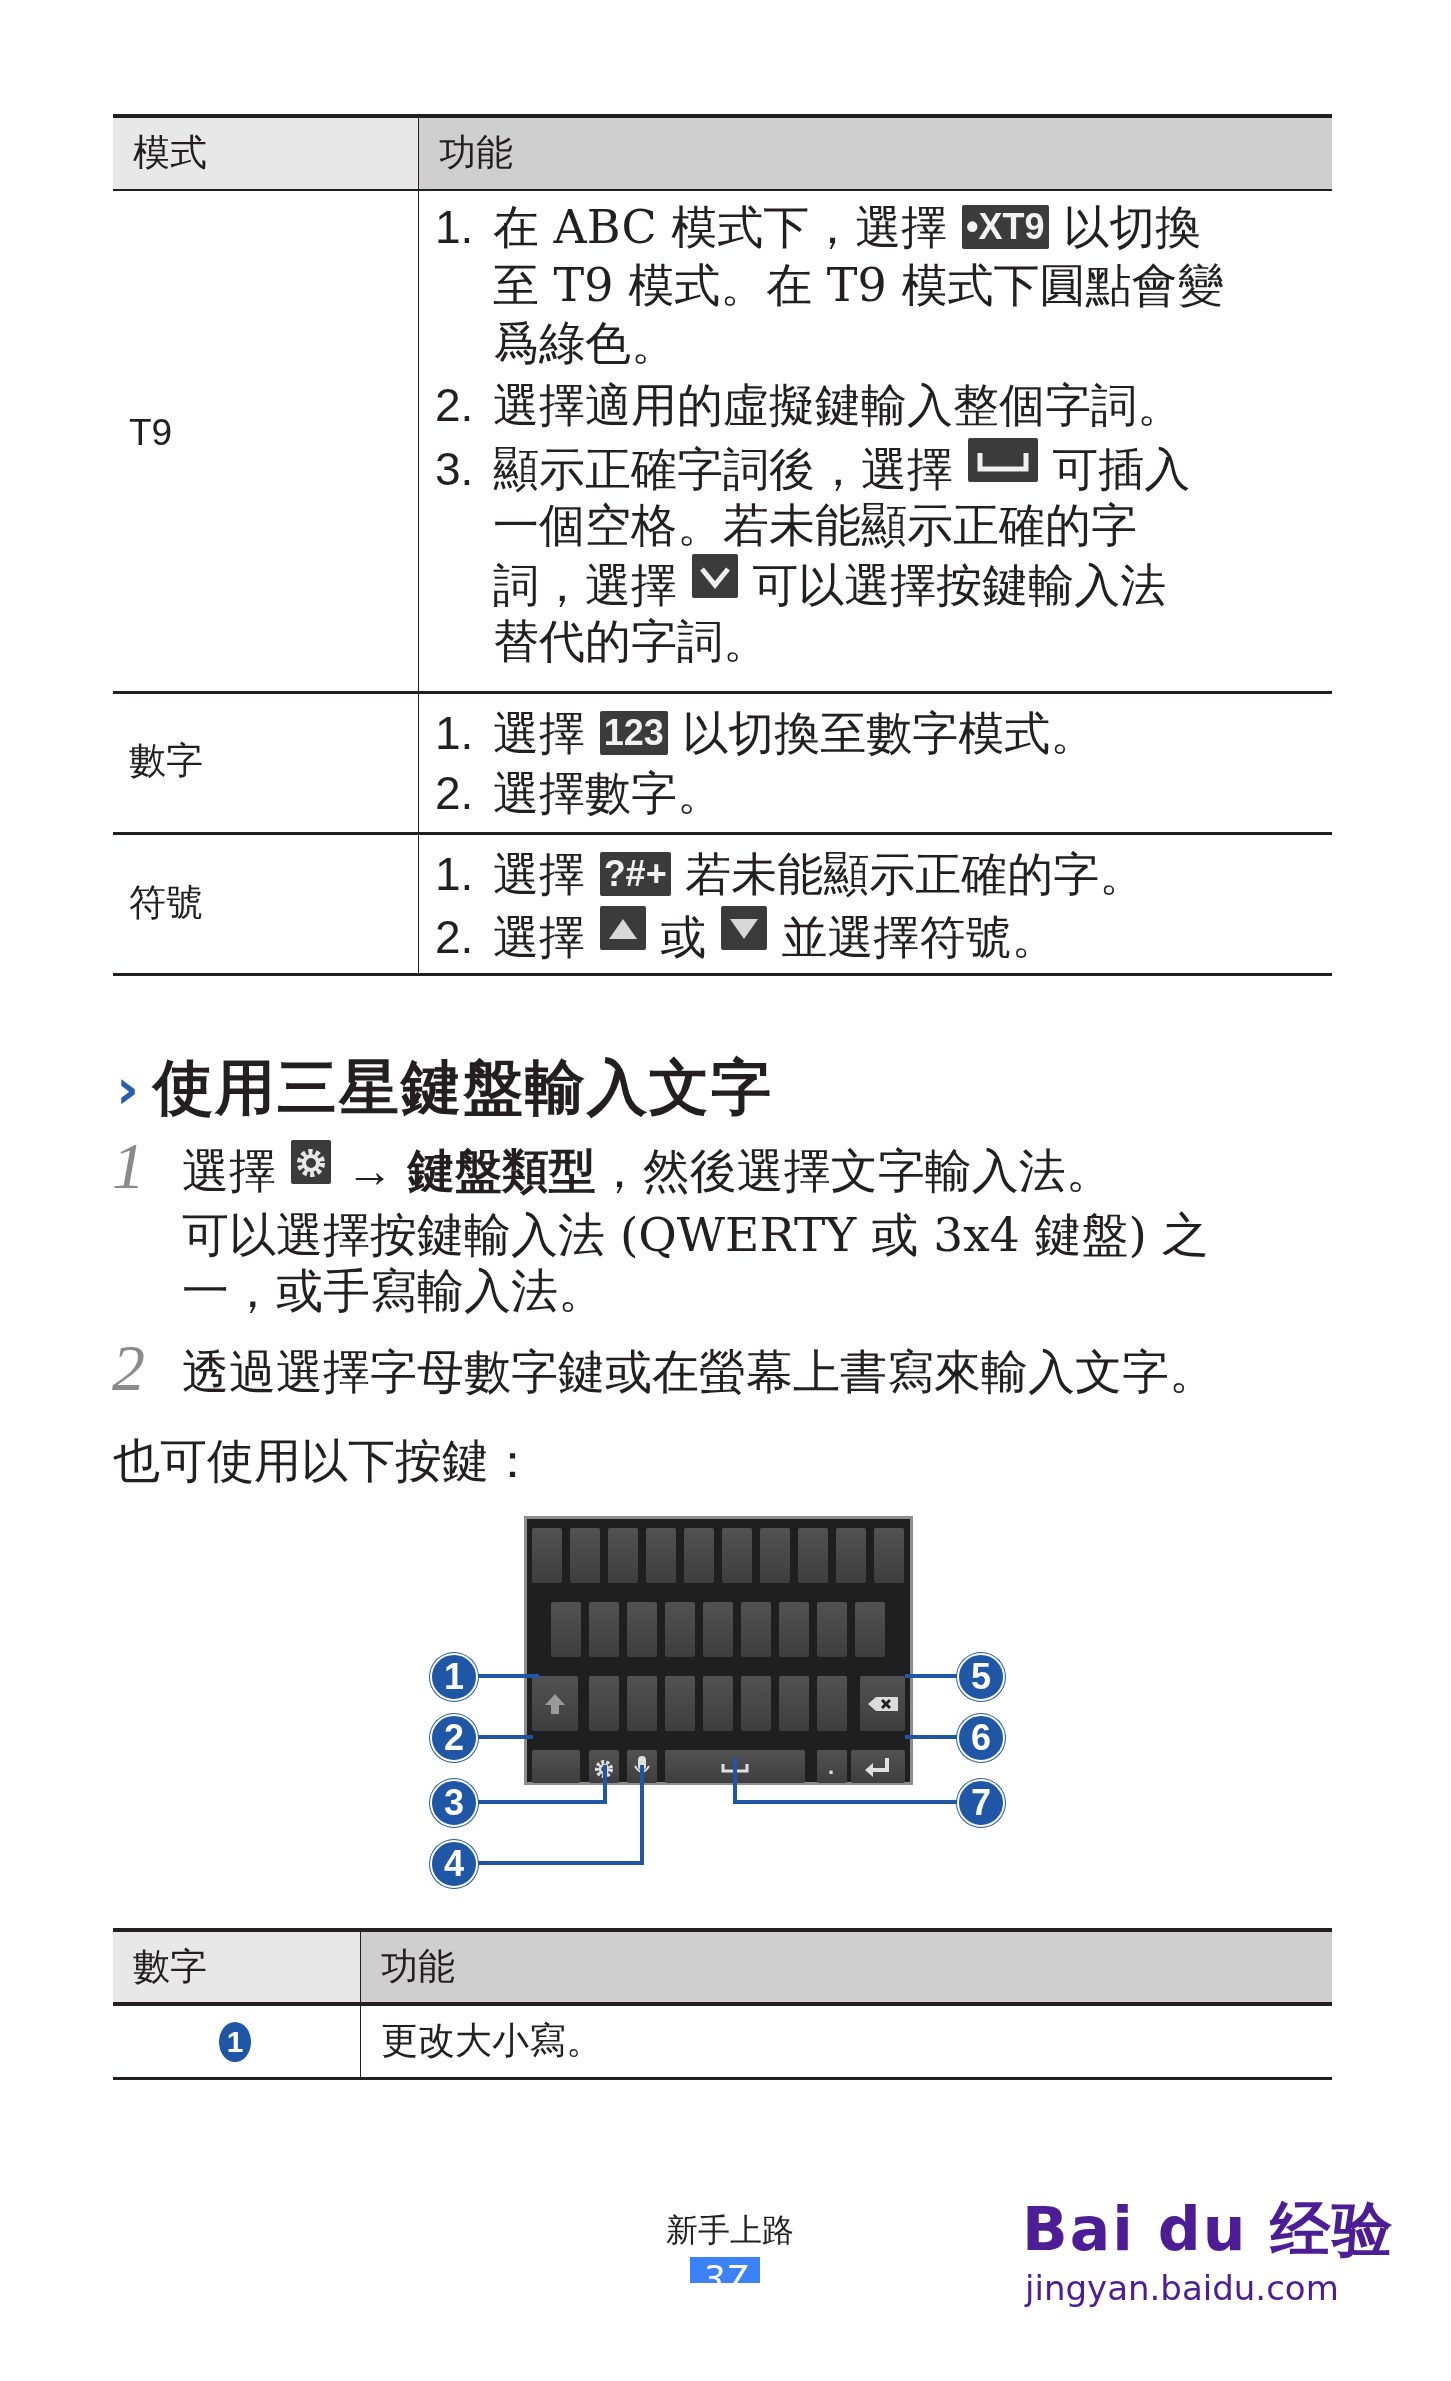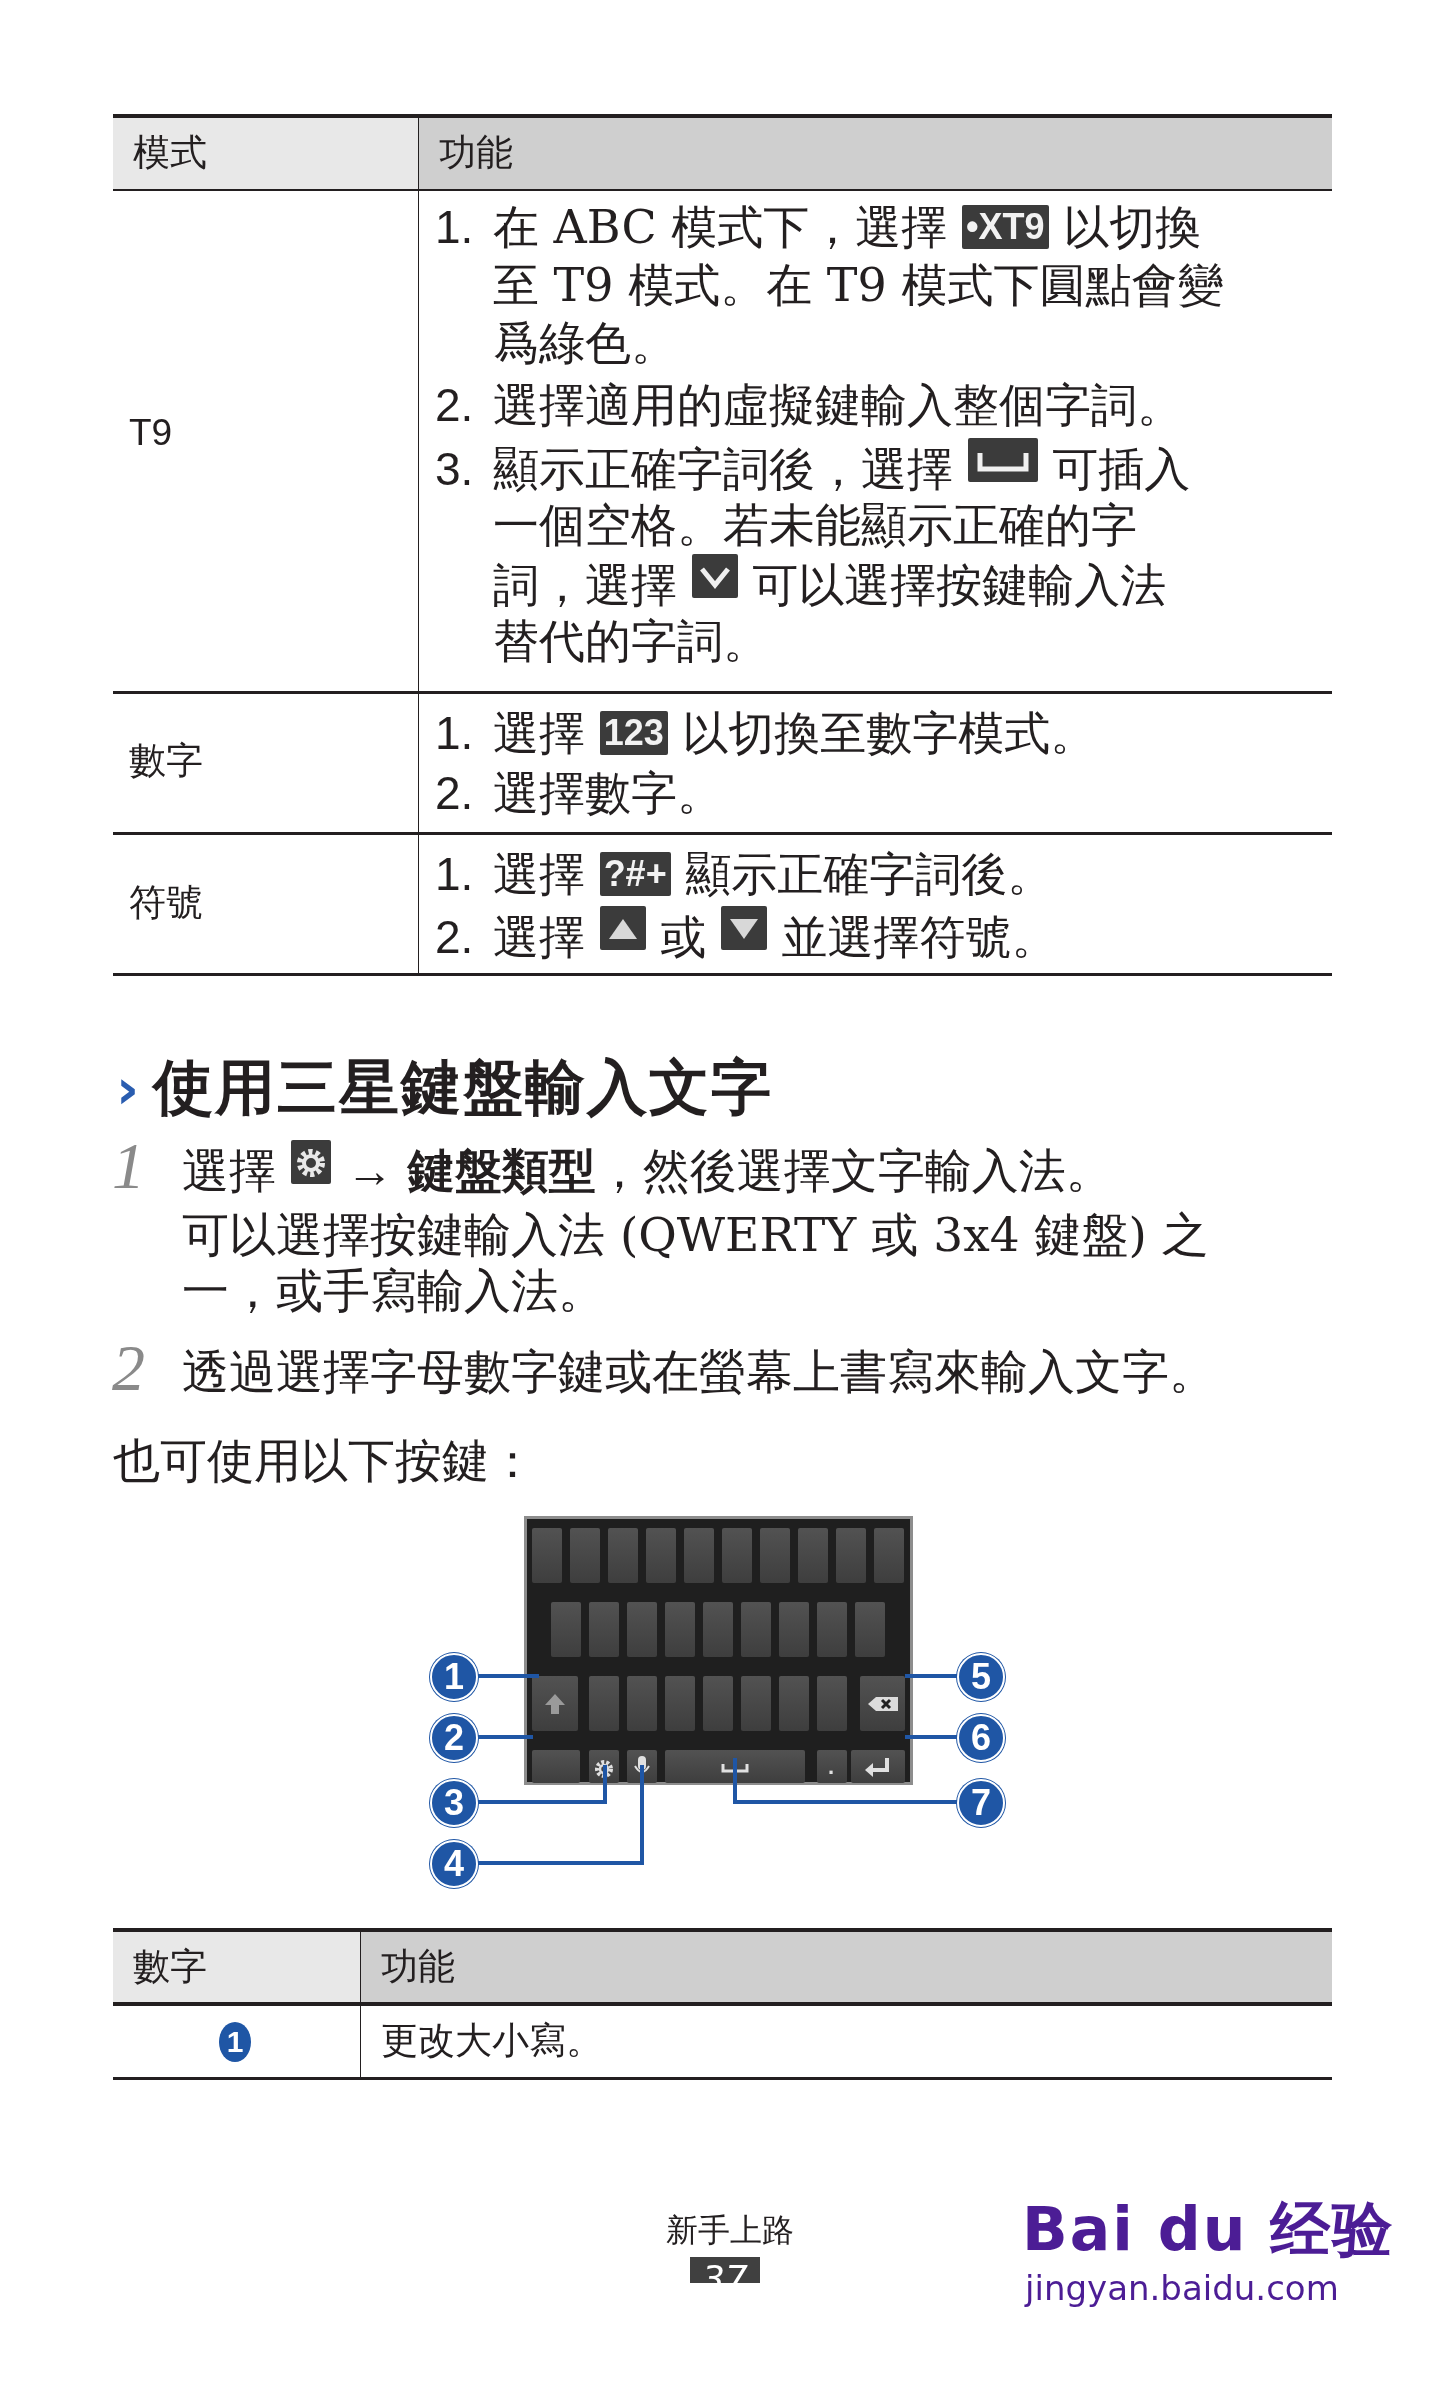--- a/index.html
+++ b/index.html
@@ -31,21 +31,21 @@
   
   .kb { position:absolute; left:524px; top:1516px; width:389px; height:269px; background:#1f1f1f; border:3px solid #8d8d8d; box-sizing:border-box; }
   .key { position:absolute; background:linear-gradient(#525252,#3e3e3e); border-radius:2px; }
   .callout { position:absolute; width:44px; height:44px; border-radius:50%; background:#1f56a5; color:#fff;
              font-family:"Liberation Sans","DejaVu Sans",sans-serif; font-weight:bold; font-size:36px; line-height:44px; text-align:center;
              border:2px solid #ffffff; box-shadow:0 0 0 1px #1f56a5; }
   .leader { position:absolute; background:#1f56a5; }
 
   
   .footer-title { position:absolute; left:666px; top:2208px; font-size:32px; line-height:44px; }
-  .page-box { position:absolute; left:690px; top:2257px; width:70px; height:26px; background:#404040; color:#fff;
+  .page-box { position:absolute; left:690px; top:2257px; width:70px; height:26px; background:#3b82f6; color:#fff;
               font-size:36px; line-height:44px; text-align:center; font-style:italic; font-family:"DejaVu Sans","Liberation Sans",sans-serif; }
   .wm { position:absolute; color:#4c1d95; font-family:"DejaVu Sans","Liberation Sans",sans-serif; font-weight:bold; }
 </style>
 </head>
 <body>
 
 <div class="tbl" style="top:114px;height:862px;">
   <div class="hdr-left" style="left:0;top:0;width:306px;height:76px;"></div>
   <div class="hdr-right" style="left:306px;top:0;width:913px;height:76px;"></div>
   <div class="hline" style="top:0;height:4px;"></div>
@@ -100,21 +100,21 @@
     <span>以切換至數字模式。</span>
   </div>
   <div class="li" style="left:322px;top:650px;">
     <span class="num">2.</span><span>選擇數字。</span>
   </div>
 
   <div class="cell-text" style="left:16px;top:760px;">符號</div>
   <div class="li" style="left:322px;top:731px;">
     <span class="num">1.</span><span>選擇</span>
     <span class="key-ico">?#+</span>
-    <span>顯示正確字詞後。</span>
+    <span>若未能顯示正確的字。</span>
   </div>
   <div class="li" style="left:322px;top:792px;">
     <span class="num">2.</span><span>選擇</span>
     <span class="sq-ico">
       <svg width="46" height="44" viewBox="0 0 46 44">
           <path d="M9 32 L23 12 L37 32 Z" fill="#d8d8d8"></path>
         </svg>
     </span>
     <span>或</span>
     <span class="sq-ico">

